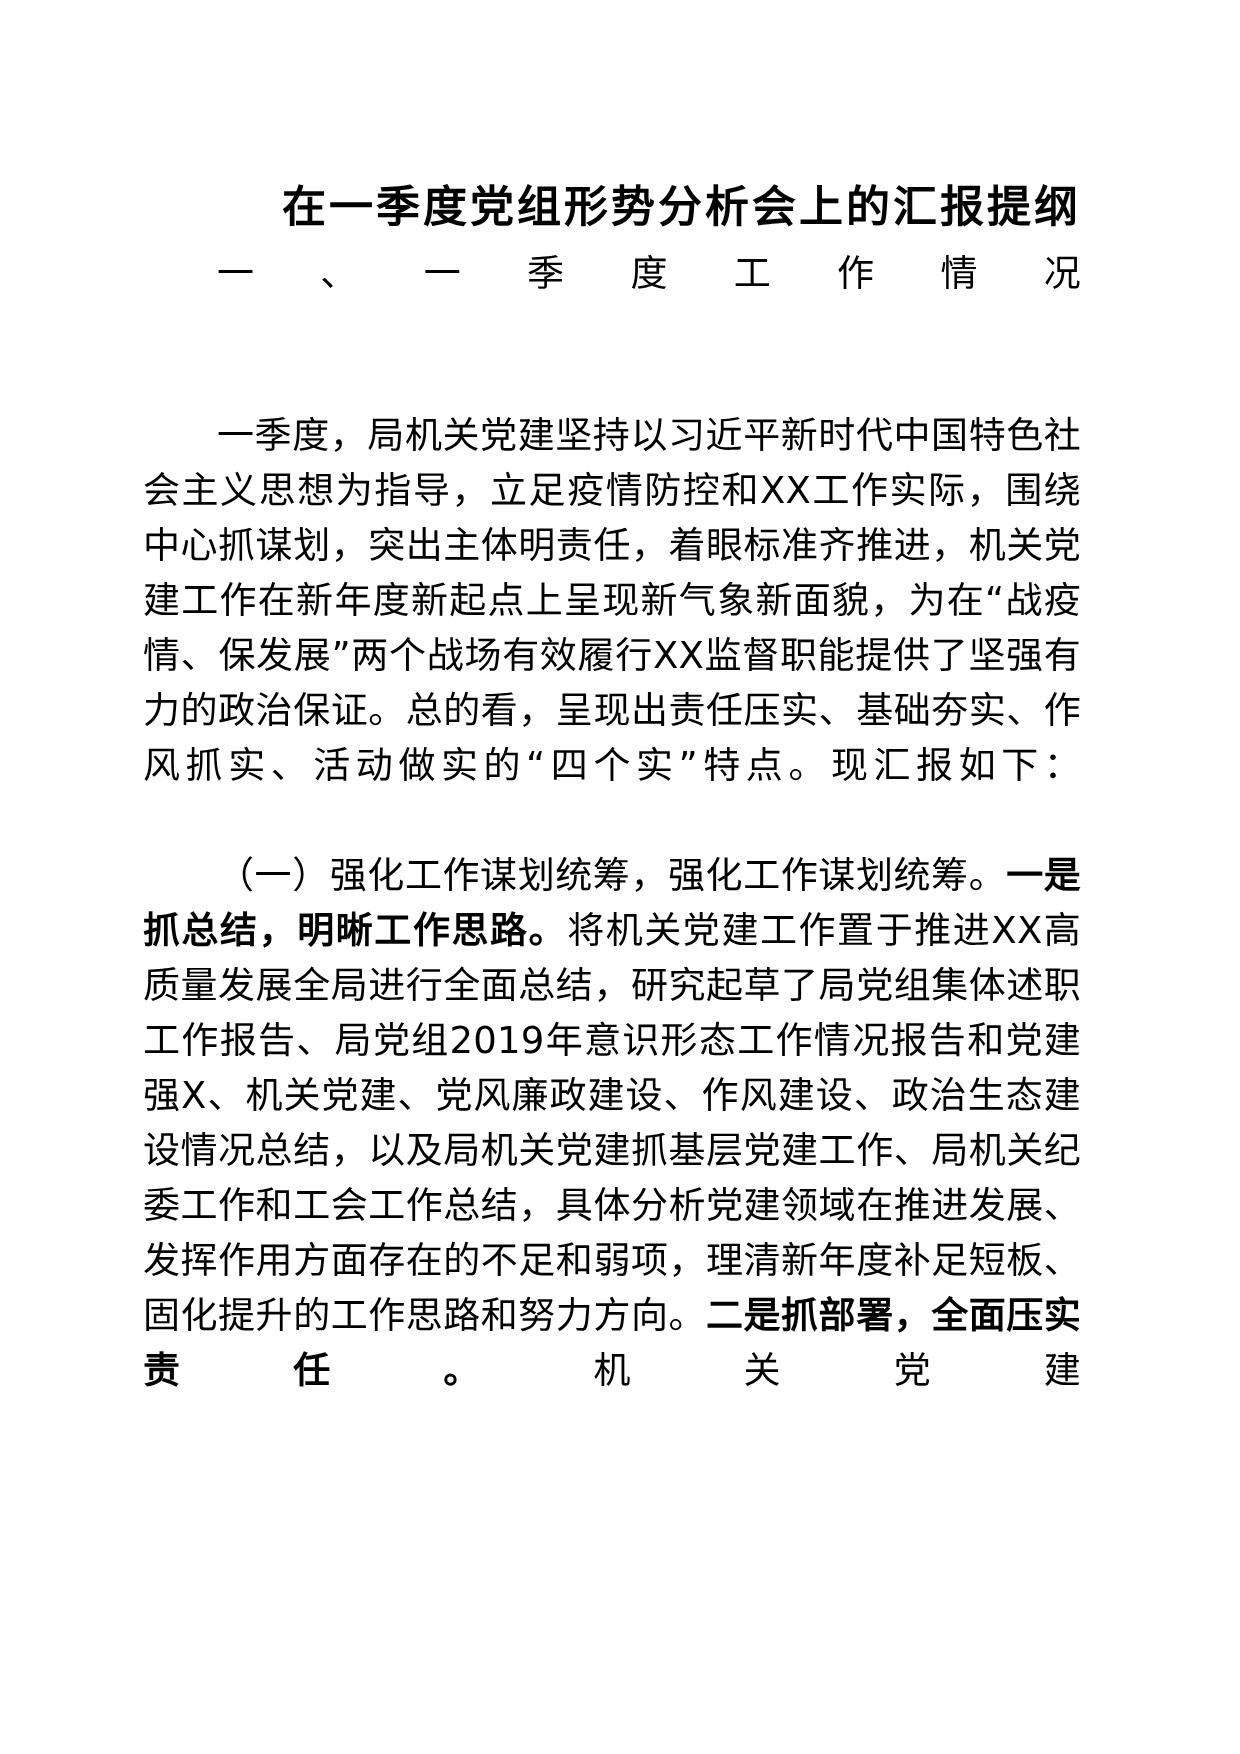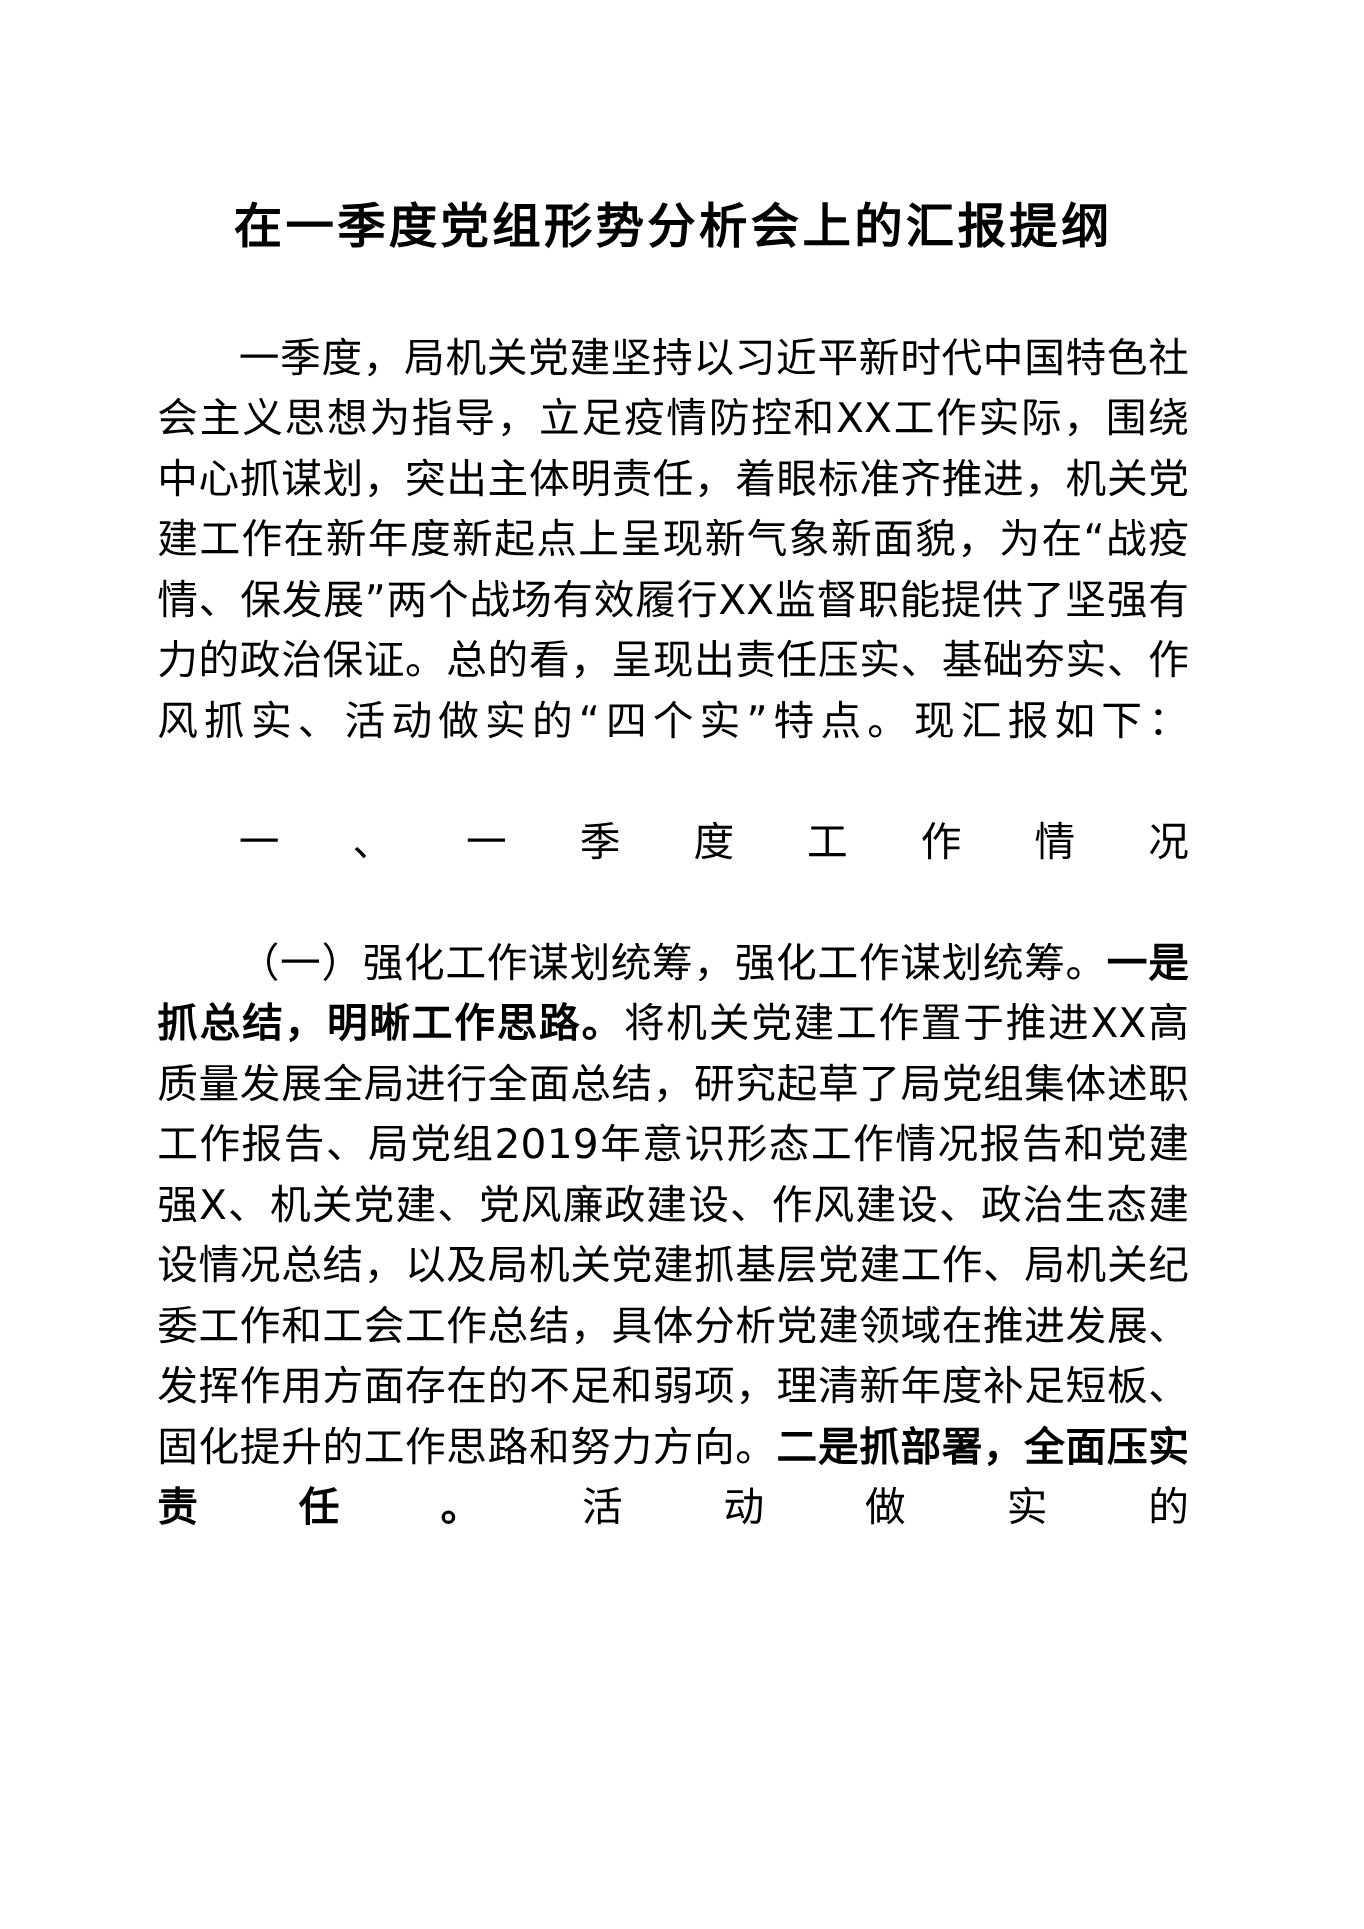--- a/index.html
+++ b/index.html
@@ -28,21 +28,21 @@
     font-family: "DejaVu Sans", "Liberation Sans", sans-serif;
   }
 
   
   .doc-title {
     margin: 0;
     padding-top: 168px;
     font-size: 44px;
     line-height: 78px;
     font-weight: 700;
-    text-align: center;
+    text-align: right;
     letter-spacing: 3px;
     word-break: break-all;
   }
 
   
   .para {
     margin: 0;
     font-size: 37px;
     line-height: 55px;
     text-align: justify;
@@ -72,20 +72,20 @@
   }
 </style>
 </head>
 <body>
 
 <div class="page">
   <div class="doc-body">
 
     <h1 class="doc-title">在一季度党组形势分析会上的汇报提纲</h1>
 
+    <p class="para indent"><span>一、一季度工作情况</span></p>
+
     <p class="para indent first"><span>一季度，局机关党建坚持以习近平新时代中国特色社会主义思想为指导，立足疫情防控和XX工作实际，围绕中心抓谋划，突出主体明责任，着眼标准齐推进，机关党建工作在新年度新起点上呈现新气象新面貌，为在“战疫情、保发展”两个战场有效履行XX监督职能提供了坚强有力的政治保证。总的看，呈现出责任压实、基础夯实、作风抓实、活动做实的“四个实”特点。现汇报如下：</span></p>
 
-    <p class="para indent"><span>一、一季度工作情况</span></p>
-
-    <p class="para indent"><span>（一）强化工作谋划统筹，强化工作谋划统筹。</span><span class="bold">一是抓总结，明晰工作思路。</span><span>将机关党建工作置于推进XX高质量发展全局进行全面总结，研究起草了局党组集体述职工作报告、局党组2019年意识形态工作情况报告和党建强X、机关党建、党风廉政建设、作风建设、政治生态建设情况总结，以及局机关党建抓基层党建工作、局机关纪委工作和工会工作总结，具体分析党建领域在推进发展、发挥作用方面存在的不足和弱项，理清新年度补足短板、固化提升的工作思路和努力方向。</span><span class="bold">二是抓部署，全面压实责任。</span><span>活动做实的</span></p>
+    <p class="para indent"><span>（一）强化工作谋划统筹，强化工作谋划统筹。</span><span class="bold">一是抓总结，明晰工作思路。</span><span>将机关党建工作置于推进XX高质量发展全局进行全面总结，研究起草了局党组集体述职工作报告、局党组2019年意识形态工作情况报告和党建强X、机关党建、党风廉政建设、作风建设、政治生态建设情况总结，以及局机关党建抓基层党建工作、局机关纪委工作和工会工作总结，具体分析党建领域在推进发展、发挥作用方面存在的不足和弱项，理清新年度补足短板、固化提升的工作思路和努力方向。</span><span class="bold">二是抓部署，全面压实责任。</span><span>机关党建</span></p>
 
   </div>
 </div>
 
 </body></html>

